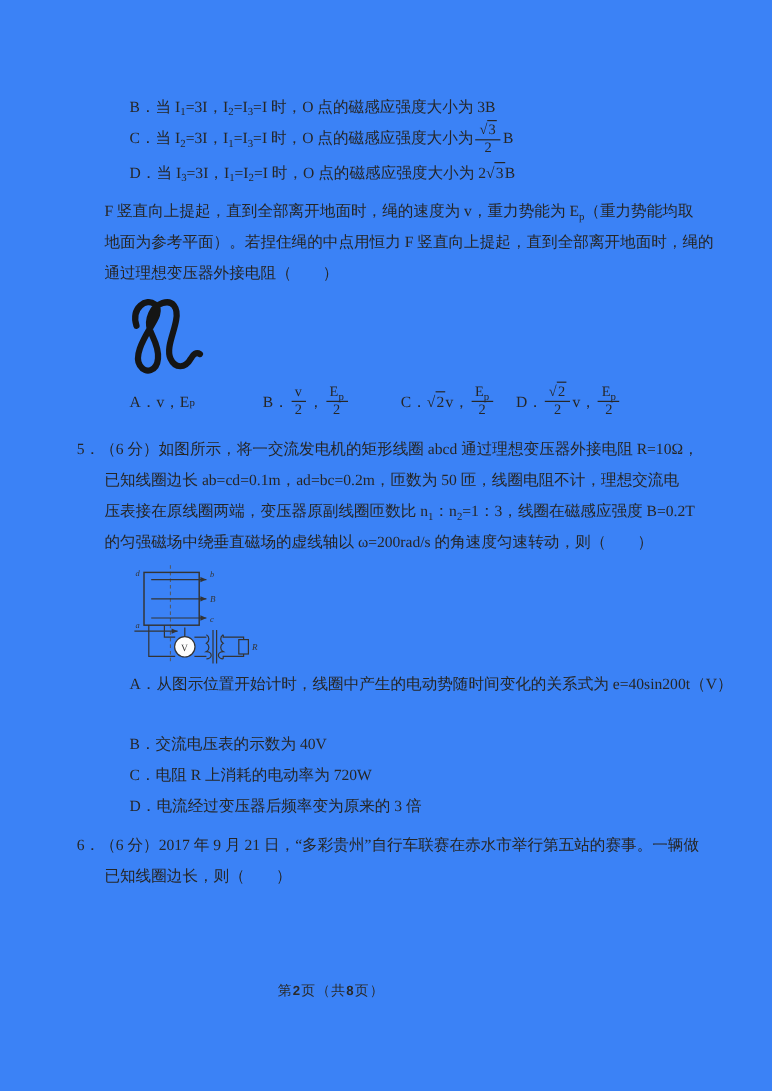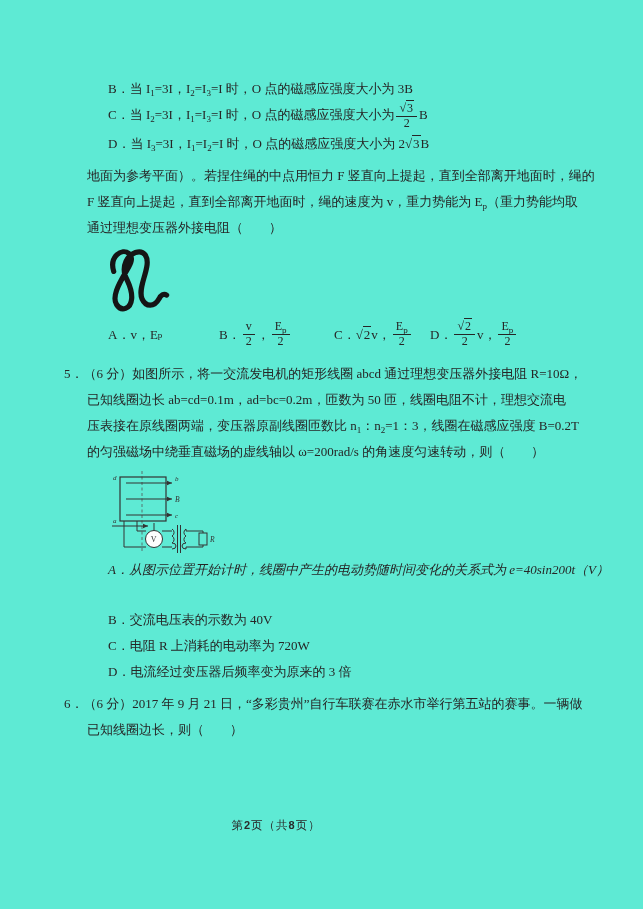--- a/index.html
+++ b/index.html
@@ -1,38 +1,38 @@
 <!DOCTYPE html>
 <html><head>
 <meta charset="utf-8">
 <style>
   html,body{margin:0;padding:0;background:#ffffff;}
   .sheet{
-    position:relative;width:643px;height:909px;background:#5eead4;overflow:hidden;
+    position:relative;width:643px;height:909px;background:#3b82f6;overflow:hidden;
     font-family:"Liberation Serif","DejaVu Serif",serif;
     color:#262626;font-size:13px;
   }
   .content{position:absolute;left:64px;top:76px;width:515px;}
   .line{white-space:nowrap;line-height:26px;}
   .optline{padding-left:44px;white-space:nowrap;line-height:26px;}
   .q-line-cont{padding-left:23px;}
   sub{font-size:9px;vertical-align:-3px;line-height:0;}
   sup{font-size:9px;vertical-align:5px;line-height:0;}
   .frac{display:inline-flex;flex-direction:column;vertical-align:middle;
         text-align:center;margin:0 2px;line-height:1.15;font-size:12px;}
   .frac .num{border-bottom:1px solid currentColor;padding:0 3px;display:block;}
   .frac .den{display:block;}
   .sqrt{white-space:nowrap;}
   .sqrt .vinc{border-top:1px solid currentColor;padding:0 1px;}
   .fig-rope{margin:4px 0 2px 36px;display:block;}
   .fig-circuit{margin:4px 0 2px 40px;display:block;}
   .q4opts{position:relative;height:40px;margin-top:2px;}
   .q4opts .opt4{position:absolute;top:0;white-space:nowrap;display:inline-flex;align-items:center;height:40px;}
   .opt-a4{left:44px;}.opt-b4{left:155px;}.opt-c4{left:270px;justify-content:flex-end;}.opt-d4{left:366px;}
-  .gap-after{margin-bottom:24px;font-style:italic;}
+  .gap-after{margin-bottom:24px;}
   .qblock{margin-top:6px;}
   .footer{position:absolute;top:818px;left:0;width:552px;text-align:center;
           font-size:11.5px;color:#2a2a2a;letter-spacing:1px;}
   .footer b{font-family:"Liberation Sans","DejaVu Sans",sans-serif;font-size:11px;}
   svg{overflow:visible;}
   svg text{font-family:"Liberation Serif","DejaVu Serif",serif;}
 </style>
 </head>
 <body>
 
@@ -42,22 +42,22 @@
     <div>
       <div class="optline">B．当 I<sub>1</sub>=3I，I<sub>2</sub>=I<sub>3</sub>=I 时，O 点的磁感应强度大小为 3B</div>
       <div class="optline">C．当 I<sub>2</sub>=3I，I<sub>1</sub>=I<sub>3</sub>=I 时，O 点的磁感应强度大小为<span class="frac">
             <span class="num"><span class="sqrt"><span>√</span><span class="vinc">3</span></span></span>
             <span class="den">2</span>
           </span>B</div>
       <div class="optline">D．当 I<sub>3</sub>=3I，I<sub>1</sub>=I<sub>2</sub>=I 时，O 点的磁感应强度大小为 2<span class="sqrt"><span>√</span><span class="vinc">3</span></span>B</div>
     </div>
 
     <div class="qblock">
+      <div class="line q-line-cont">F 竖直向上提起，直到全部离开地面时，绳的速度为 v，重力势能为 E<sub>p</sub>（重力势能均取</div>
       <div class="line q-line-cont">地面为参考平面）。若捏住绳的中点用恒力 F 竖直向上提起，直到全部离开地面时，绳的</div>
-      <div class="line q-line-cont">F 竖直向上提起，直到全部离开地面时，绳的速度为 v，重力势能为 E<sub>p</sub>（重力势能均取</div>
       <div class="line q-line-cont">通过理想变压器外接电阻（　　）</div>
 
       <svg class="fig-rope" width="86" height="68" viewBox="0 0 88 72">
         <path d="M 13,28 C 8,12 22,3 29,9 C 35,14 30,22 25,30
                  C 18,42 11,55 16,63 C 21,71 31,68 32,57
                  C 33,46 27,38 25,32 C 22,22 27,11 36,8
                  C 45,5 50,12 48,23 C 46,35 39,48 43,57
                  C 47,66 56,66 61,57 C 63,53 66,51 69,53" fill="none" stroke="#151515" stroke-width="5.5" stroke-linecap="round" stroke-linejoin="round"></path>
       </svg>
 

